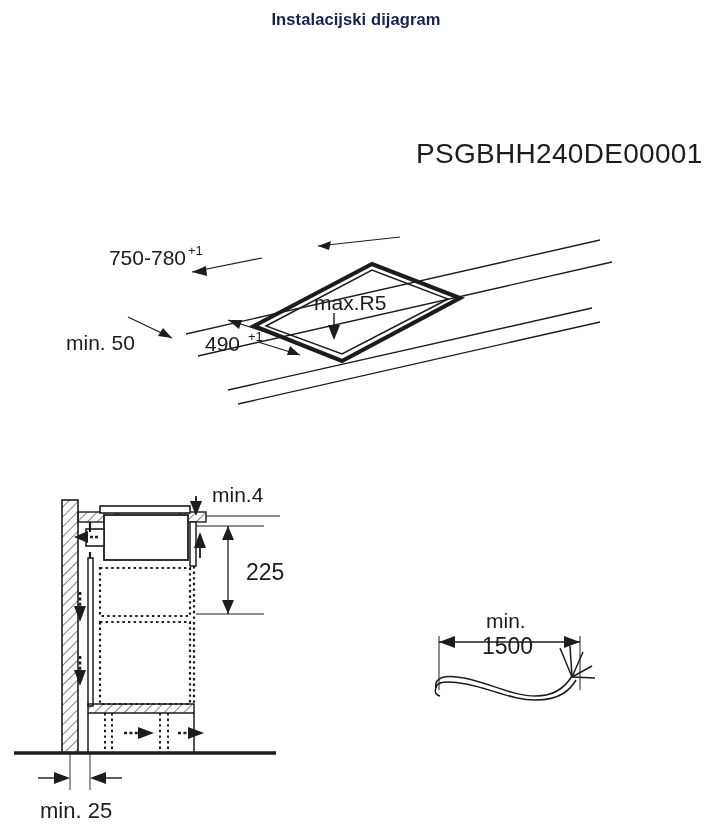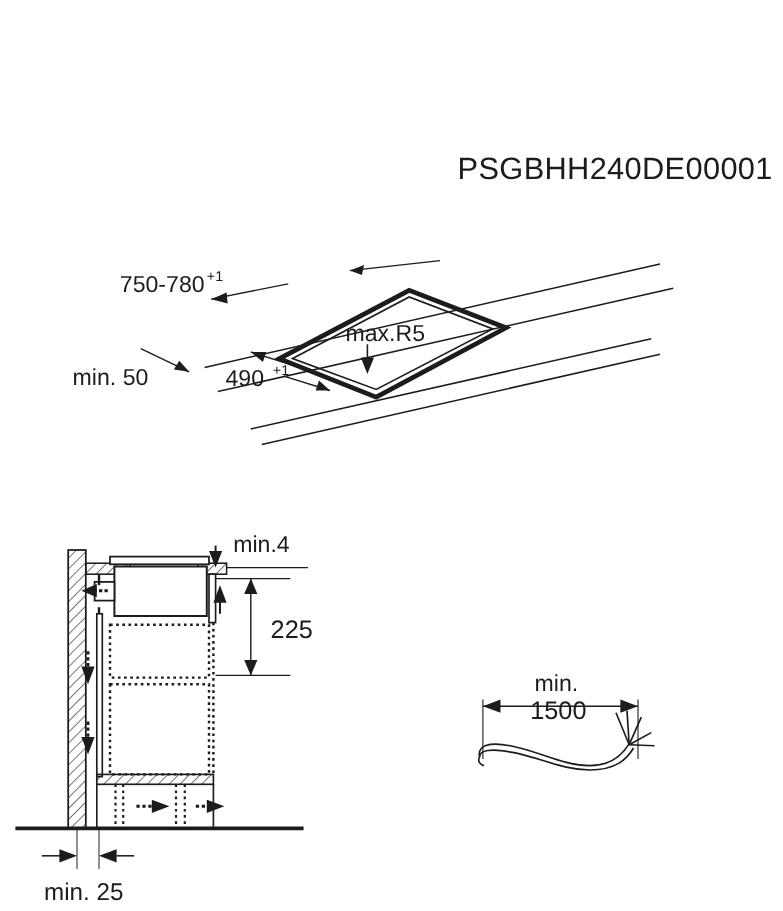--- a/index.html
+++ b/index.html
@@ -53,20 +53,21 @@
     font-family: "Liberation Sans", sans-serif;
     fill: #1c1c1c;
   }
   .ln { stroke: #1c1c1c; fill: none; }
 </style>
 </head>
 <body>
 
 <div id="page">
 
+  <div class="page-title">Instalacijski dijagram</div>
 
   <div class="model-code">PSGBHH240DE00001</div>
 
   <svg id="fig-cutout" class="fig" width="712" height="200">
 
     <g>
       <line class="ln" x1="186" y1="112" x2="600" y2="18" stroke-width="1.4"></line>
       <line class="ln" x1="198" y1="134" x2="612" y2="40" stroke-width="1.4"></line>
     </g>
 

